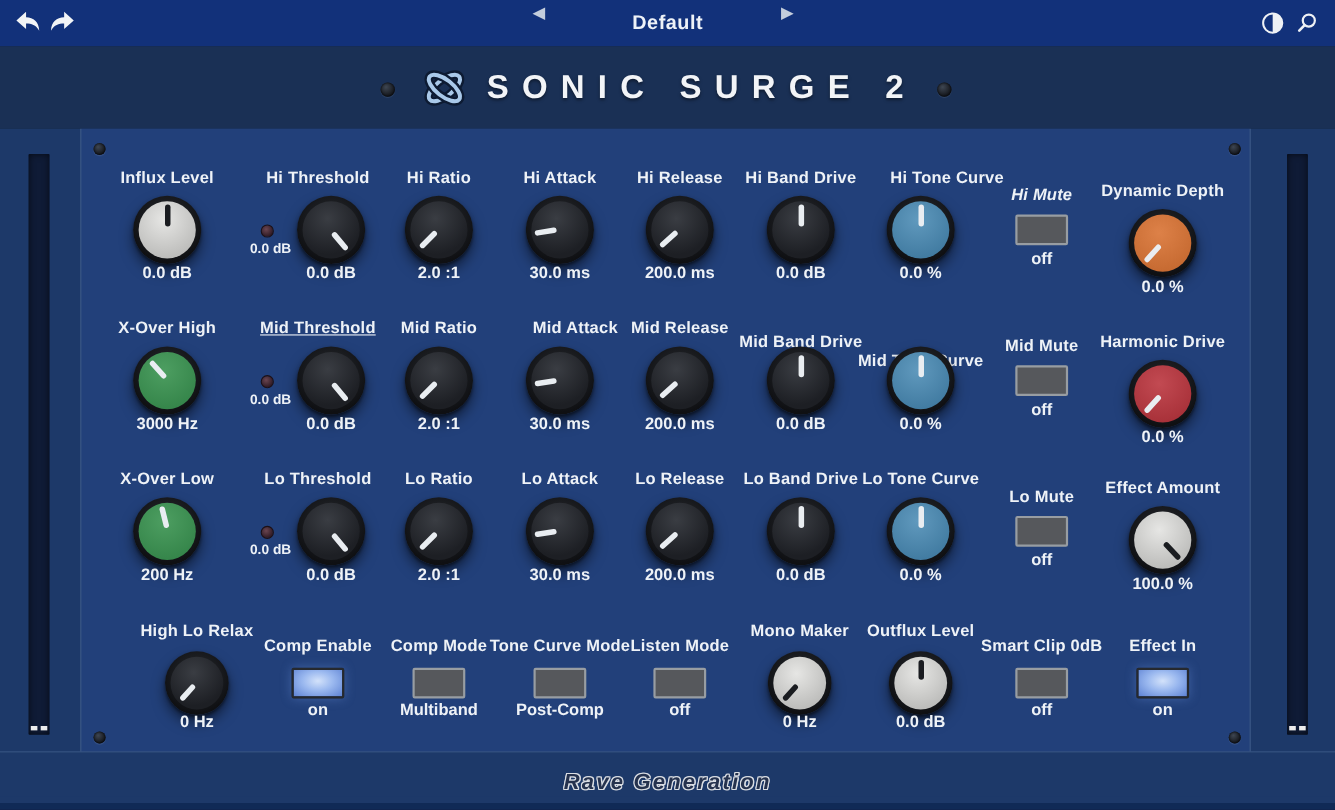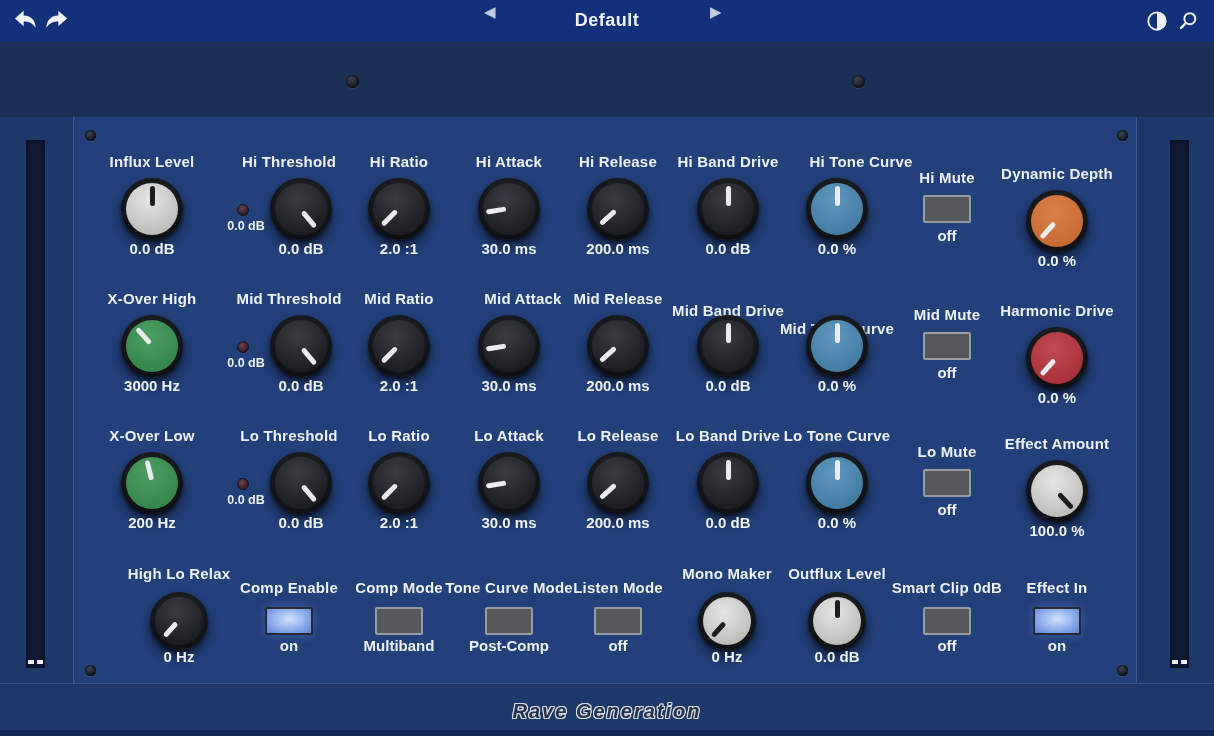--- a/index.html
+++ b/index.html
@@ -98,20 +98,33 @@
       <svg width="22" height="22" viewBox="0 0 24 24">
         <circle cx="14" cy="9.5" r="6" fill="none" stroke="#eef1f5" stroke-width="2.2"></circle>
         <path d="M9.6 14.2 L4.5 19.5" stroke="#eef1f5" stroke-width="2.6" stroke-linecap="round"></path>
       </svg>
     </button>
   </div>
 
   <div class="header">
     <span class="screw" style="left:346px;top:33px;width:13px;height:13px;"></span>
     <span class="screw" style="left:852px;top:33px;width:13px;height:13px;"></span>
+    <div class="brand-title">
+      <svg width="48" height="44" viewBox="0 0 48 44">
+        <g transform="rotate(-38 24 22)">
+          <ellipse cx="24" cy="22" rx="17" ry="7.5" fill="none" stroke="#0d1b33" stroke-width="8"></ellipse>
+          <ellipse cx="24" cy="22" rx="17" ry="7.5" fill="none" stroke="#a9c9ea" stroke-width="3.6"></ellipse>
+        </g>
+        <g transform="rotate(38 24 22)">
+          <ellipse cx="24" cy="22" rx="17" ry="7.5" fill="none" stroke="#0d1b33" stroke-width="8"></ellipse>
+          <ellipse cx="24" cy="22" rx="17" ry="7.5" fill="none" stroke="#a9c9ea" stroke-width="3.6"></ellipse>
+        </g>
+      </svg>
+      <span class="plugin-title">SONIC SURGE 2</span>
+    </div>
   </div>
 
   <div class="main">
     <div class="panel"></div>
     <div class="vline" style="left:73px;"></div>
     <div class="vline" style="left:1136px;"></div>
     <div class="hline"></div>
     <div class="bottom-edge"></div>
 
     <span class="screw" style="left:85px;top:13px;width:11px;height:11px;"></span>
@@ -187,42 +200,42 @@
         <div class="ctl-value" style="left: 728px; top: 123px;">0.0 dB</div>
         <div class="ctl-label" style="left: 837px; top: 36px; margin-left: 24px;">Hi Tone Curve</div>
         <div class="knob" style="left: 837px; top: 61px; width: 62px; height: 62px;">
           <div class="cap cap-blue">
             <div class="ptr-rot" style="transform: rotate(0deg);">
               <div class="ptr ptr-light"></div>
             </div>
           </div>
         </div>
         <div class="ctl-value" style="left: 837px; top: 123px;">0.0 %</div>
-        <div class="ctl-label" style="left: 947px; top: 52px;">Hi Mute</div>
+        <div class="ctl-label" style="left: 947px; top: 52px; font-style: italic;">Hi Mute</div>
         <div class="toggle tgl-off" style="left: 947px; top: 78px;"></div>
         <div class="ctl-value" style="left: 947px; top: 110px;">off</div>
         <div class="ctl-label" style="left: 1057px; top: 48px;">Dynamic Depth</div>
         <div class="knob" style="left: 1057px; top: 73px; width: 62px; height: 62px;">
           <div class="cap cap-orange">
             <div class="ptr-rot" style="transform: rotate(-138deg);">
               <div class="ptr ptr-light"></div>
             </div>
           </div>
         </div>
         <div class="ctl-value" style="left: 1057px; top: 135px;">0.0 %</div>
         <div class="ctl-label" style="left: 152px; top: 173px;">X-Over High</div>
         <div class="knob" style="left: 152px; top: 198px; width: 62px; height: 62px;">
           <div class="cap cap-green">
             <div class="ptr-rot" style="transform: rotate(-42deg);">
               <div class="ptr ptr-light"></div>
             </div>
           </div>
         </div>
         <div class="ctl-value" style="left: 152px; top: 260px;">3000 Hz</div>
-        <div class="ctl-label" style="left: 289px; top: 173px;">Mid Threshold</div>
+        <div class="ctl-label" style="left: 289px; top: 173px; text-decoration: underline;">Mid Threshold</div>
         <div class="knob" style="left: 301px; top: 198px; width: 62px; height: 62px;">
           <div class="cap cap-black">
             <div class="ptr-rot" style="transform: rotate(140deg);">
               <div class="ptr ptr-light"></div>
             </div>
           </div>
         </div>
         <div class="ctl-value" style="left: 301px; top: 260px;">0.0 dB</div>
         <div class="led" style="left: 243px; top: 224px;"></div>
         <div class="led-label" style="left: 246px; top: 239px;">0.0 dB</div>

